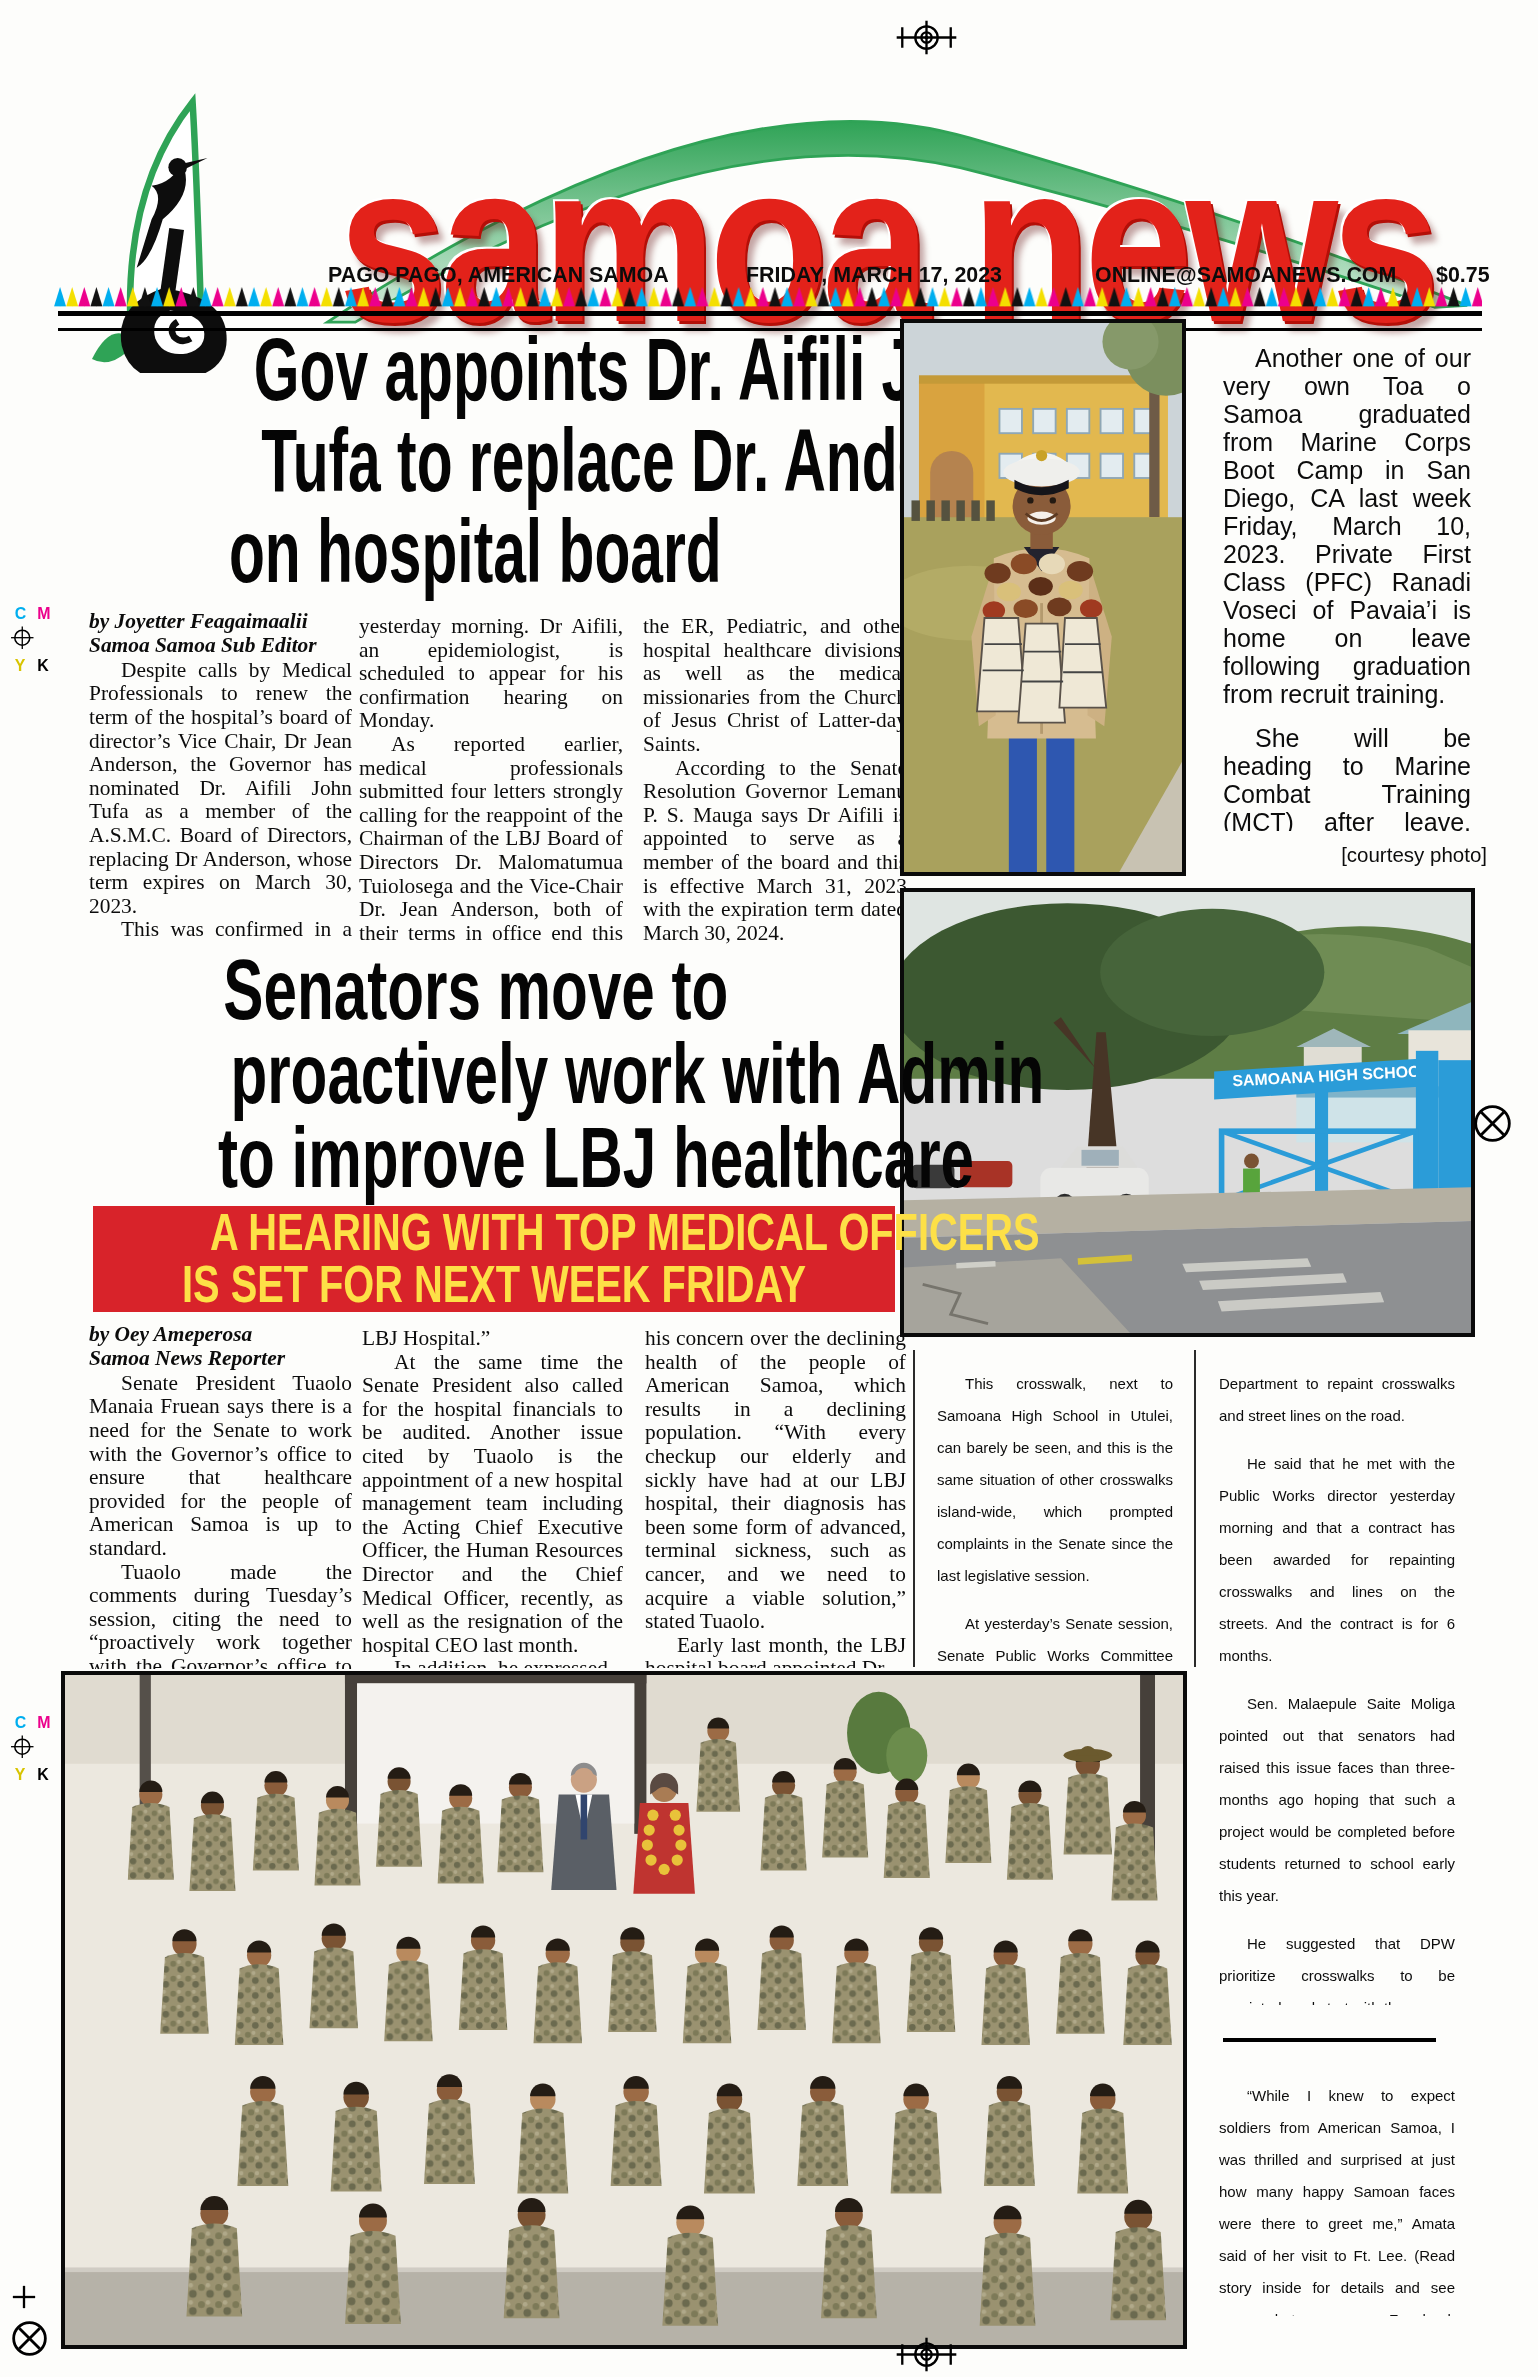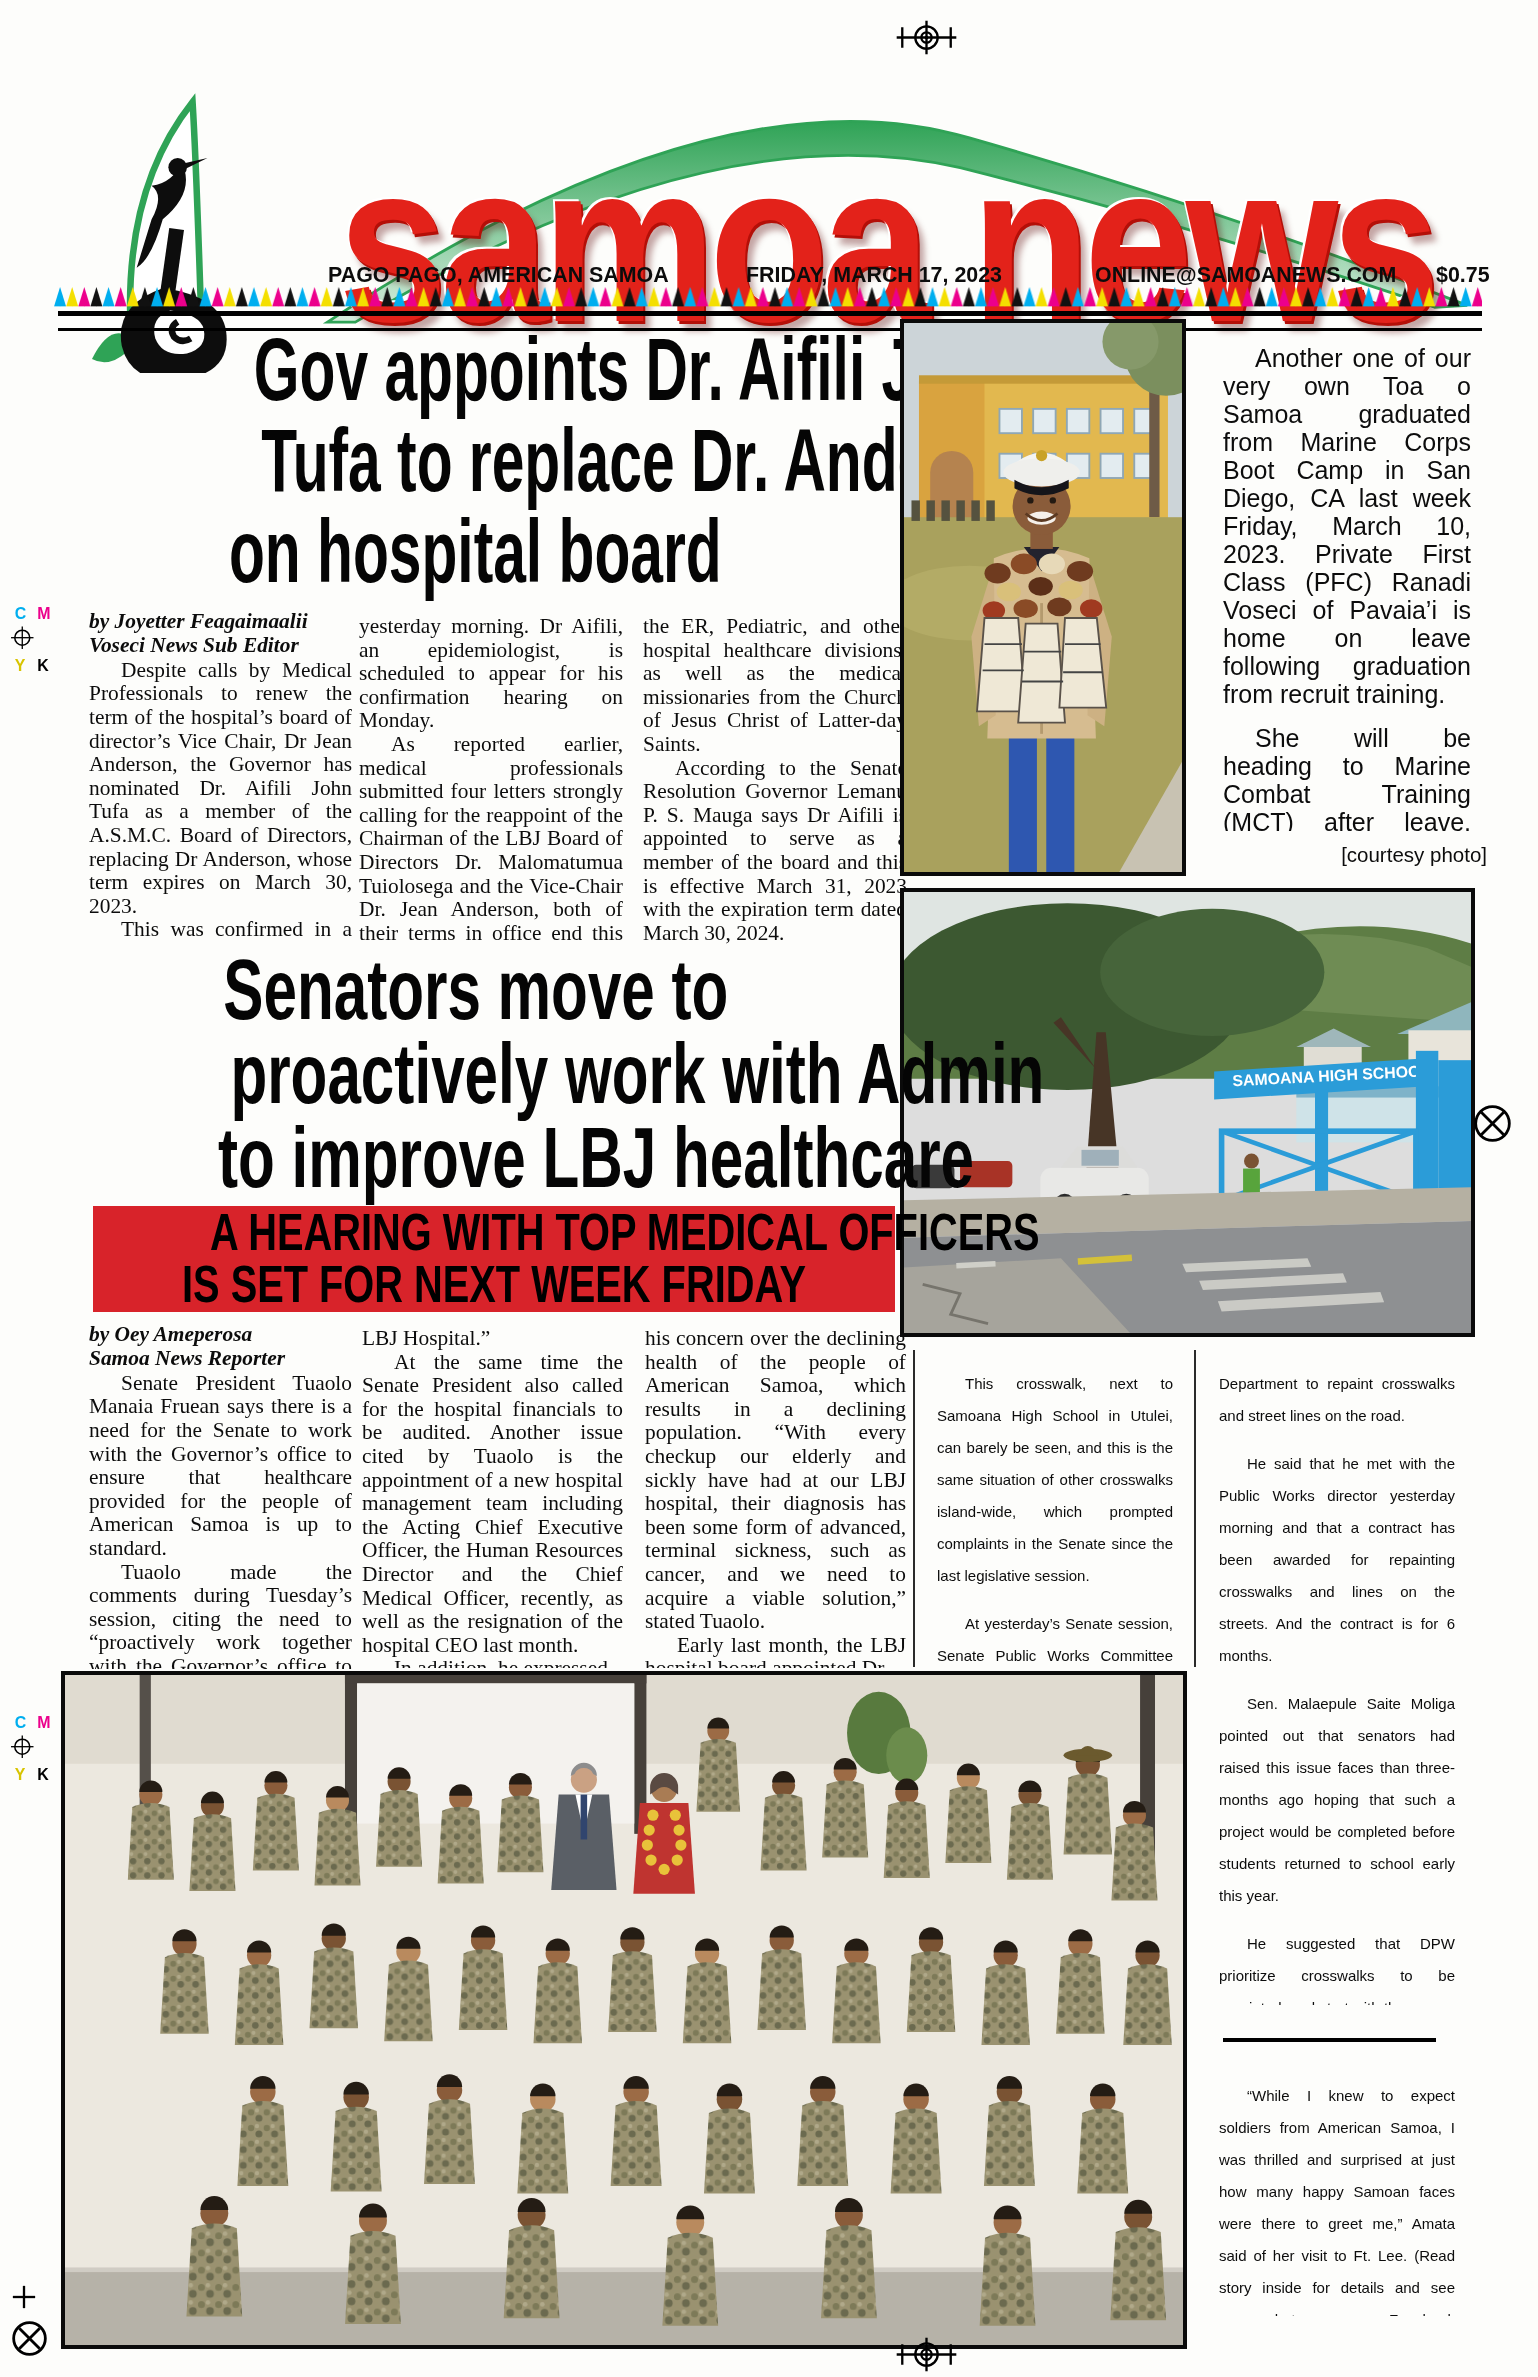--- a/index.html
+++ b/index.html
@@ -24,21 +24,21 @@
   .vrule{width:1.9px;background:#2a2a2a;}
   
   .headline{font-family:"Liberation Sans",sans-serif;font-weight:bold;color:#050505;text-align:center;}
   #headline1{left:56px;top:324px;width:839px;}
   #headline1 div{font-size:89px;line-height:91px;}
   #headline1 .condensed{transform:scaleX(.66);}
   #headline2{left:56px;top:947px;width:839px;}
   #headline2 div{font-size:86px;line-height:84px;}
   #headline2 .condensed{transform:scaleX(.70);}
   
-  #banner{left:93px;top:1206px;width:802px;height:106px;background:#d8232a;color:#000000;
+  #banner{left:93px;top:1206px;width:802px;height:106px;background:#d8232a;color:#fde047;
     font-family:"Liberation Sans",sans-serif;font-weight:bold;text-align:center;
     display:flex;flex-direction:column;justify-content:center;}
   #banner div{font-size:51px;line-height:52px;}
   #banner .condensed{transform:scaleX(.78);}
   
   .scol{font-family:"Liberation Serif",serif;font-size:21.4px;line-height:23.6px;text-align:justify;overflow:hidden;}
   .scol p{margin:0;text-indent:32px;}
   .scol p.noindent{text-indent:0;}
   .byline{font-weight:bold;font-style:italic;font-size:21.4px;line-height:24px;text-align:left;margin:0 0 1.9px 0;}
   .byline div{text-indent:0;}
@@ -132,21 +132,21 @@
 
 <div class="abs headline" id="headline1">
   <div><span class="condensed">Gov appoints Dr. Aifili John</span></div>
   <div><span class="condensed">Tufa to replace Dr. Anderson</span></div>
   <div><span class="condensed">on hospital board</span></div>
 </div>
 
 <div class="abs scol" style="left:89px;top:609px;width:263px;height:336px;">
   <div class="byline">
     <div>by Joyetter Feagaimaalii</div>
-    <div>Voseci News Sub Editor</div>
+    <div>Samoa Samoa Sub Editor</div>
   </div>
   <p>Despite calls by Medical Professionals to renew the term of the hospital’s board of director’s Vice Chair, Dr Jean Anderson, the Governor has nominated Dr. Aifili John Tufa as a member of the A.S.M.C. Board of Directors, replacing Dr Anderson, whose term expires on March 30, 2023.</p>
   <p>This was confirmed in a resolution introduced in the Senate</p>
 </div>
 
 <div class="abs scol" style="left:359px;top:615px;width:264px;height:331px;">
   <p class="noindent">yesterday morning. Dr Aifili, an epidemiologist, is scheduled to appear for his confirmation hearing on Monday.</p>
   <p>As reported earlier, medical professionals submitted four letters strongly calling for the reappoint of the Chairman of the LBJ Board of Directors Dr. Malomatumua Tuiolosega and the Vice-Chair Dr. Jean Anderson, both of their terms in office end this month. The letters were signed by doctors from</p>
 </div>
 

